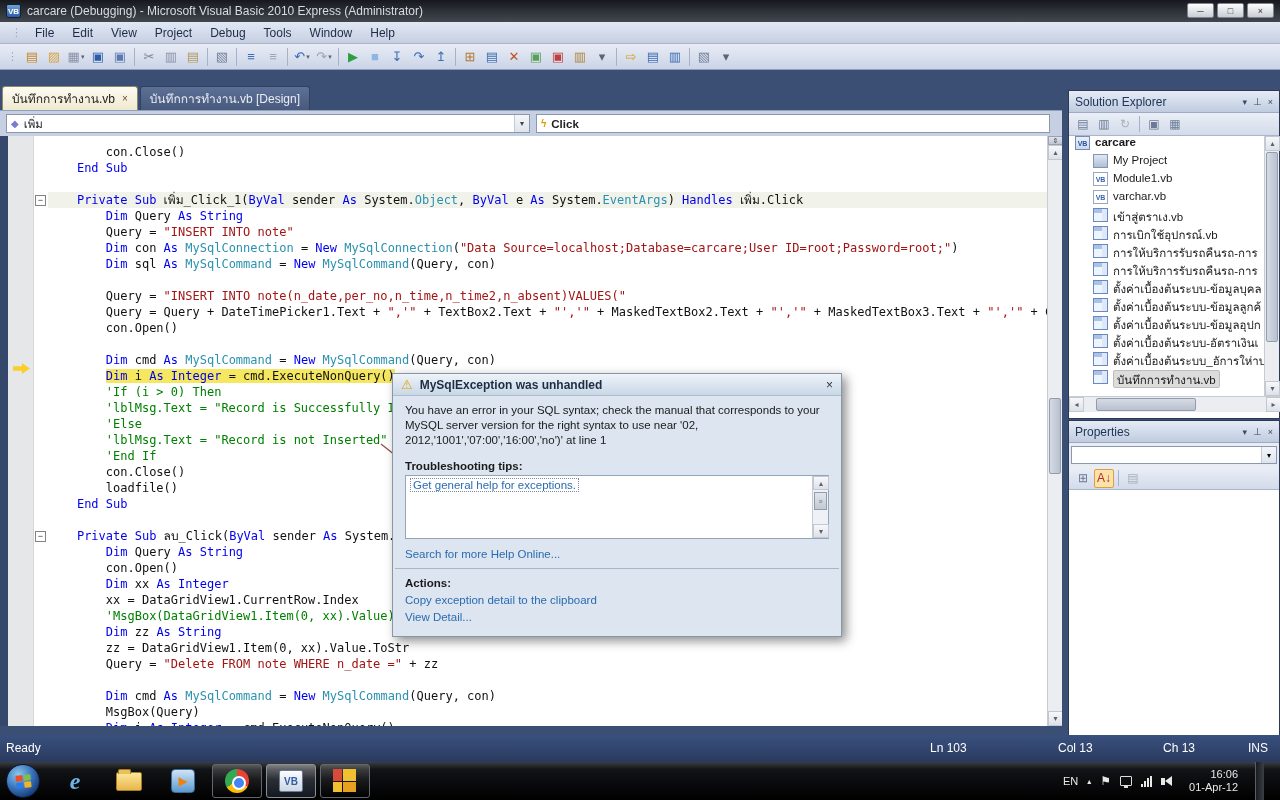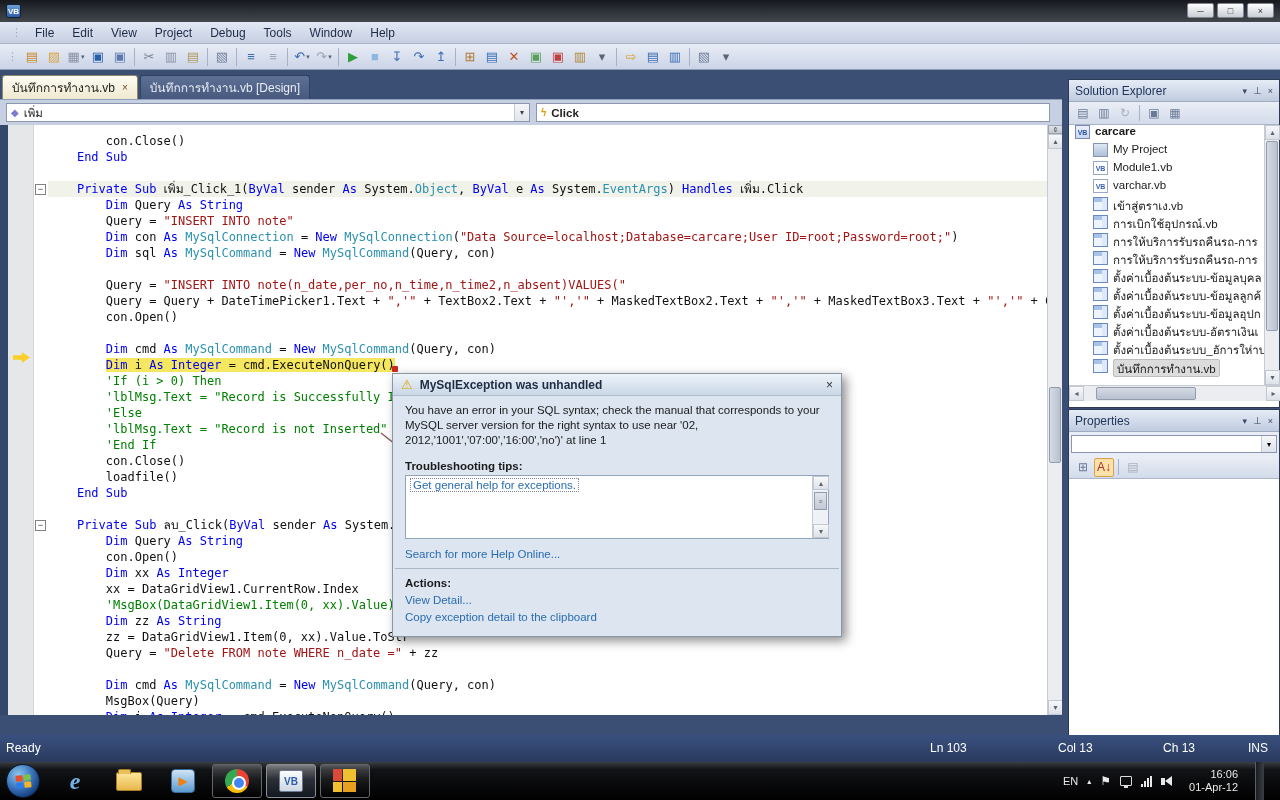--- a/index.html
+++ b/index.html
@@ -27,21 +27,21 @@
     background:linear-gradient(#e8ecf5,#cbd4e7);display:flex;align-items:center;
     padding:0 4px;border-bottom:1px solid #8f9cba;}
   .tb-grip{color:#9aa6bc;font-size:11px;margin:0 3px;}
   .tb-btn{width:22px;height:22px;display:flex;align-items:center;justify-content:center;
     border-radius:2px;position:relative;}
   .tb-glyph{font-size:13px;line-height:1;}
   .tb-dd{font-size:7px;color:#5a6578;margin-left:1px;}
   .tb-sep{width:1px;height:18px;background:#a7b2c8;margin:0 3px;}
 
   
-  .main{position:absolute;left:0;top:73px;width:1280px;height:665px;background:#3b4e73;}
+  .main{position:absolute;left:0;top:84px;width:1280px;height:665px;background:#3b4e73;}
 
   
   .tabstrip{position:absolute;left:0;top:0;width:1062px;height:26px;display:flex;
     align-items:flex-end;padding-left:2px;}
   .tab{height:24px;display:flex;align-items:center;padding:0 9px;font-size:12px;
     border-radius:3px 3px 0 0;margin-right:2px;}
   .tab.active{background:linear-gradient(#fdfcf3,#efe9cf);color:#222;border:1px solid #8a8a6a;border-bottom:none;}
   .tab.inactive{background:linear-gradient(#5d7095,#47597d);color:#e9edf5;border:1px solid #31415f;border-bottom:none;}
   .tab-close{margin-left:7px;font-size:10px;color:#6b4a34;}
   .doc-dd{position:absolute;right:14px;bottom:4px;color:#dfe5f0;font-size:9px;}
@@ -209,20 +209,21 @@
   .vol-box{width:4px;height:7px;background:#e8e8e8;}
   .vol-tri{width:0;height:0;border-right:7px solid #e8e8e8;border-top:5px solid transparent;border-bottom:5px solid transparent;}
   .clock{text-align:right;line-height:13px;padding:0 8px;}
   .show-desktop{width:9px;height:38px;background:linear-gradient(90deg,#1a1c20,#3a3f46);border-left:1px solid #5a5f66;}
 </style>
 </head>
 <body>
 
 <div class="titlebar">
   <div class="app-icon">VB</div>
+  <span>carcare (Debugging) - Microsoft Visual Basic 2010 Express (Administrator)</span>
   <div class="win-btns">
     <div class="win-btn">─</div>
     <div class="win-btn">□</div>
     <div class="win-btn">×</div>
   </div>
 </div>
 
 <div class="menubar" id="menubar">
     <span class="tb-grip">⋮</span>
     <span class="menu-item">File</span>
@@ -564,22 +565,22 @@
     <span class="dlg-link tip-focus">Get general help for exceptions.</span>
     <div class="dlg-list-scroll">
       <div class="scroll-btn" style="width:16px;height:14px;">▴</div>
       <div class="dlg-thumb">≡</div>
       <div class="scroll-btn" style="width:16px;height:14px;position:absolute;bottom:0;">▾</div>
     </div>
   </div>
   <div class="dlg-search dlg-link">Search for more Help Online...</div>
   <div class="dlg-div"></div>
   <div class="dlg-actions">Actions:</div>
+  <div class="dlg-action-link dlg-link">Copy exception detail to the clipboard</div>
   <div class="dlg-action-link dlg-link">View Detail...</div>
-  <div class="dlg-action-link dlg-link">Copy exception detail to the clipboard</div>
 </div>
 
 <div class="statusbar">
   <span class="sb-ready">Ready</span>
   <span class="sb-ln">Ln 103</span>
   <span class="sb-col">Col 13</span>
   <span class="sb-ch">Ch 13</span>
   <span class="sb-ins">INS</span>
 </div>
 

